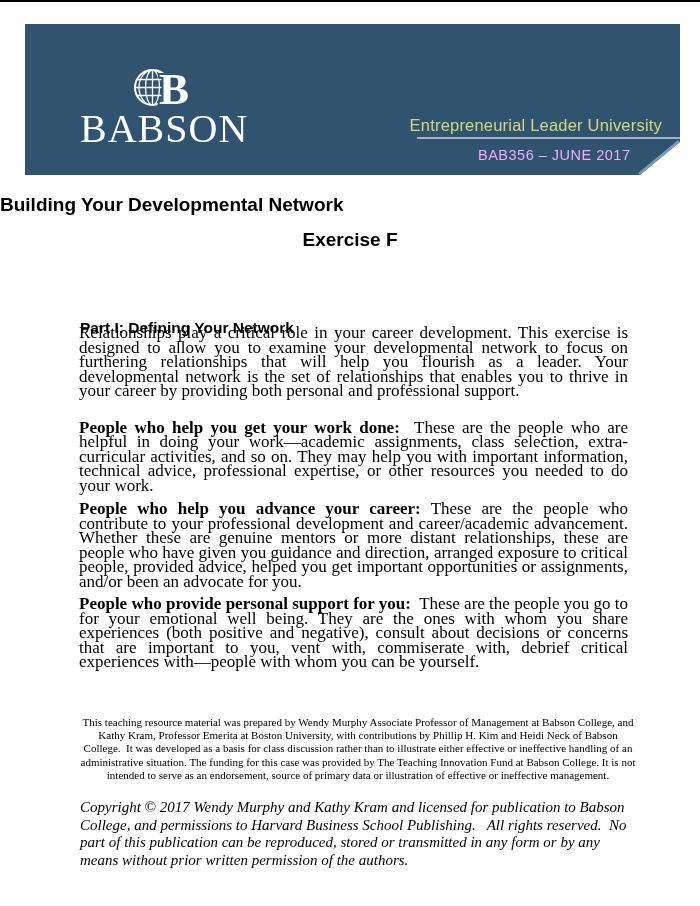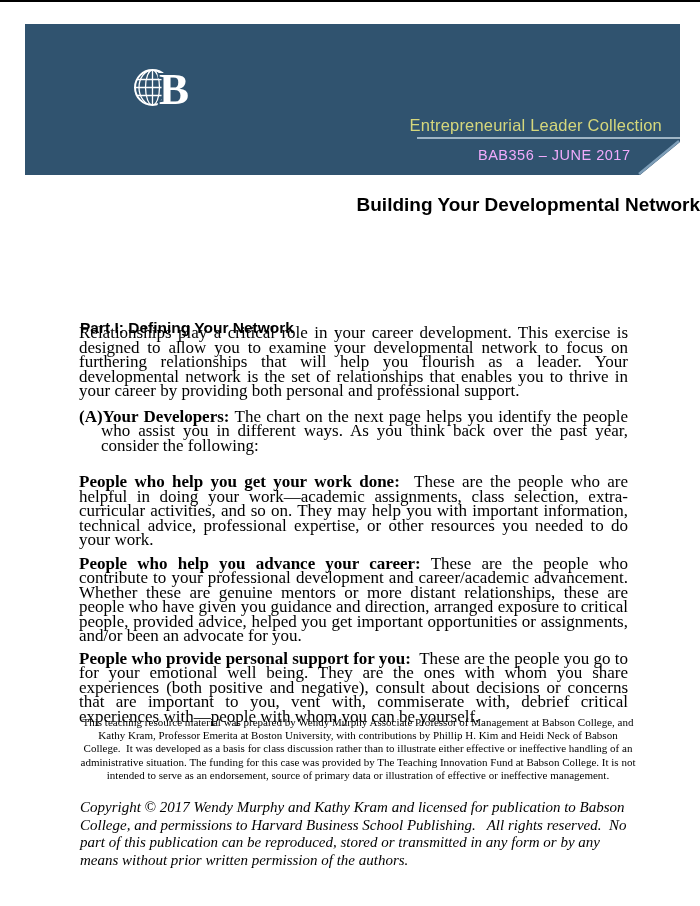--- a/index.html
+++ b/index.html
@@ -14,21 +14,21 @@
   .wordmark{position:absolute;left:55px;top:85px;font-family:"Liberation Serif",serif;
             font-size:40px;line-height:40px;color:#ffffff;letter-spacing:1px;font-weight:400;}
   .collection{position:absolute;right:18px;top:92px;font-family:"Liberation Sans",sans-serif;
               font-size:16.5px;line-height:18px;color:#D5D77C;letter-spacing:.2px;white-space:nowrap;}
   .collection-rule{position:absolute;left:392px;top:113px;width:263px;height:2px;background:#9FB5C5;}
   .doc-code{position:absolute;left:453px;top:123px;font-family:Liberation Sans, sans-serif;
             font-size:14.5px;line-height:16px;color:#f0abfc;letter-spacing:.5px;white-space:nowrap;}
   .corner-edge{position:absolute;left:0;top:0;width:655px;height:151px;pointer-events:none;}
 
   
-  .h1{position:absolute;left:0;right:0;top:194px;text-align:right;
+  .h1{position:absolute;left:0;right:0;top:194px;text-align:left;
       font-family:"Liberation Sans",sans-serif;font-weight:700;font-size:19px;line-height:22px;}
   .h2{position:absolute;left:0;right:0;top:229px;text-align:center;
       font-family:"Liberation Sans",sans-serif;font-weight:700;font-size:19px;line-height:22px;}
   .h3{position:absolute;left:80px;top:297px;
       font-family:"Liberation Sans",sans-serif;font-weight:700;font-size:15.5px;line-height:18px;margin-top:22px;}
 
   
   .bodycol{position:absolute;left:79px;top:326px;width:549px;
            font-size:17px;line-height:14.5px;text-align:justify;}
   .bodycol p{margin:0;white-space:pre-wrap;}
@@ -66,38 +66,39 @@
         <line x1="3" y1="24.5" x2="42" y2="24.5"></line>
         <line x1="3" y1="32.5" x2="42" y2="32.5"></line>
         <ellipse cx="22.5" cy="24.5" rx="7" ry="17.5"></ellipse>
         <ellipse cx="22.5" cy="24.5" rx="13.5" ry="17.5"></ellipse>
         <line x1="22.5" y1="7" x2="22.5" y2="42"></line>
       </g>
       <circle cx="22.5" cy="24.5" r="17.5" stroke="#ffffff" stroke-width="2" fill="none"></circle>
       <text x="29" y="40.5" font-family="Liberation Serif, serif" font-weight="700" font-size="45" fill="#ffffff" stroke="#30536F" stroke-width="4" paint-order="stroke">B</text>
     </svg>
 
+    <div class="wordmark">BABSON</div>
 
-    <div class="collection">Entrepreneurial Leader Collection</div>
+    <div class="collection">Entrepreneurial Leader University</div>
     <div class="collection-rule"></div>
     <div class="doc-code">BAB356 – JUNE 2017</div>
 
     <svg class="corner-edge" viewBox="0 0 655 151">
       <line x1="654" y1="117" x2="614" y2="150" stroke="#7E9EB8" stroke-width="2.5"></line>
     </svg>
   </div>
 
   <div class="h1">Building Your Developmental Network</div>
+  <div class="h2">Exercise F</div>
   <div class="h3">Part I: Defining Your Network</div>
 
   <div class="bodycol">
 
     <p class="intro">Relationships play a critical role in your career development. This exercise is designed to allow you to examine your developmental network to focus on furthering relationships that will help you flourish as a leader. Your developmental network is the set of relationships that enables you to thrive in your career by providing both personal and professional support.</p>
 
-    <p class="itemA"><span class="b">(A)</span><span class="b">Your Developers:</span><span> The chart on the next page helps you identify the people who assist you in different ways. As you think back over the past year, consider the following:</span></p>
 
     <p class="dev dev1"><span class="b">People who help you </span><span class="bi">get your work done</span><span class="b">:</span><span>&nbsp; These are the people who are helpful in doing your work—academic assignments, class selection, extra-curricular activities, and so on. They may help you with important information, technical advice, professional expertise, or other resources you needed to do your work.</span></p>
 
     <p class="dev dev2"><span class="b">People who help you </span><span class="bi">advance your career</span><span class="b">:</span><span> These are the people who contribute to your professional development and career/academic advancement. Whether these are genuine mentors or more distant relationships, these are people who have given you guidance and direction, arranged exposure to critical people, provided advice, helped you get important opportunities or assignments, and/or been an advocate for you.</span></p>
 
     <p class="dev dev3"><span class="b">People who provide </span><span class="bi">personal support for you</span><span class="b">:</span><span>&nbsp; These are the people you go to for your emotional well being. They are the ones with whom you share experiences (both positive and negative), consult about decisions or concerns that are important to you, vent with, commiserate with, debrief critical experiences with—people with whom you can be yourself.</span></p>
   </div>
 
   <p class="footnote">This teaching resource material was prepared by Wendy Murphy Associate Professor of Management at Babson College, and Kathy Kram, Professor Emerita at Boston University, with contributions by Phillip H. Kim and Heidi Neck of Babson College.&nbsp; It was developed as a basis for class discussion rather than to illustrate either effective or ineffective handling of an administrative situation. The funding for this case was provided by The Teaching Innovation Fund at Babson College. It is not intended to serve as an endorsement, source of primary data or illustration of effective or ineffective management.</p>
   <p class="copyright">Copyright © 2017 Wendy Murphy and Kathy Kram and licensed for publication to Babson College, and permissions to Harvard Business School Publishing.&nbsp;&nbsp; All rights reserved.&nbsp; No part of this publication can be reproduced, stored or transmitted in any form or by any means without prior written permission of the authors.</p>

